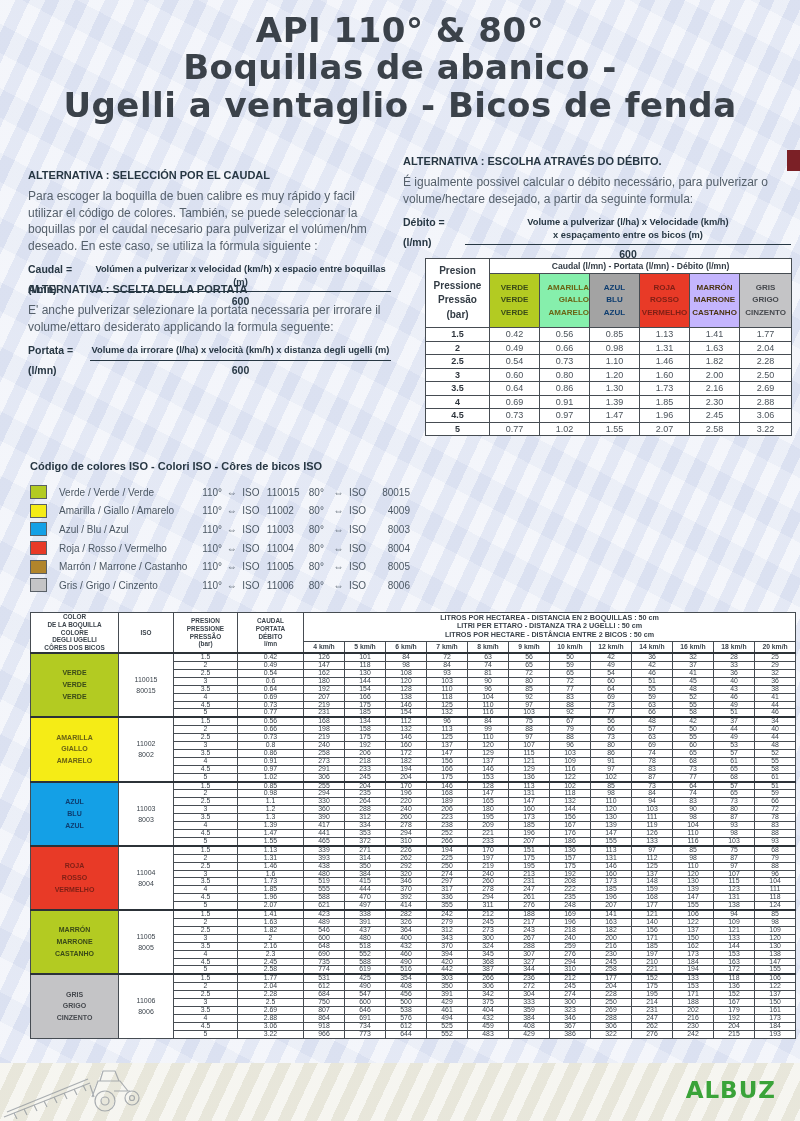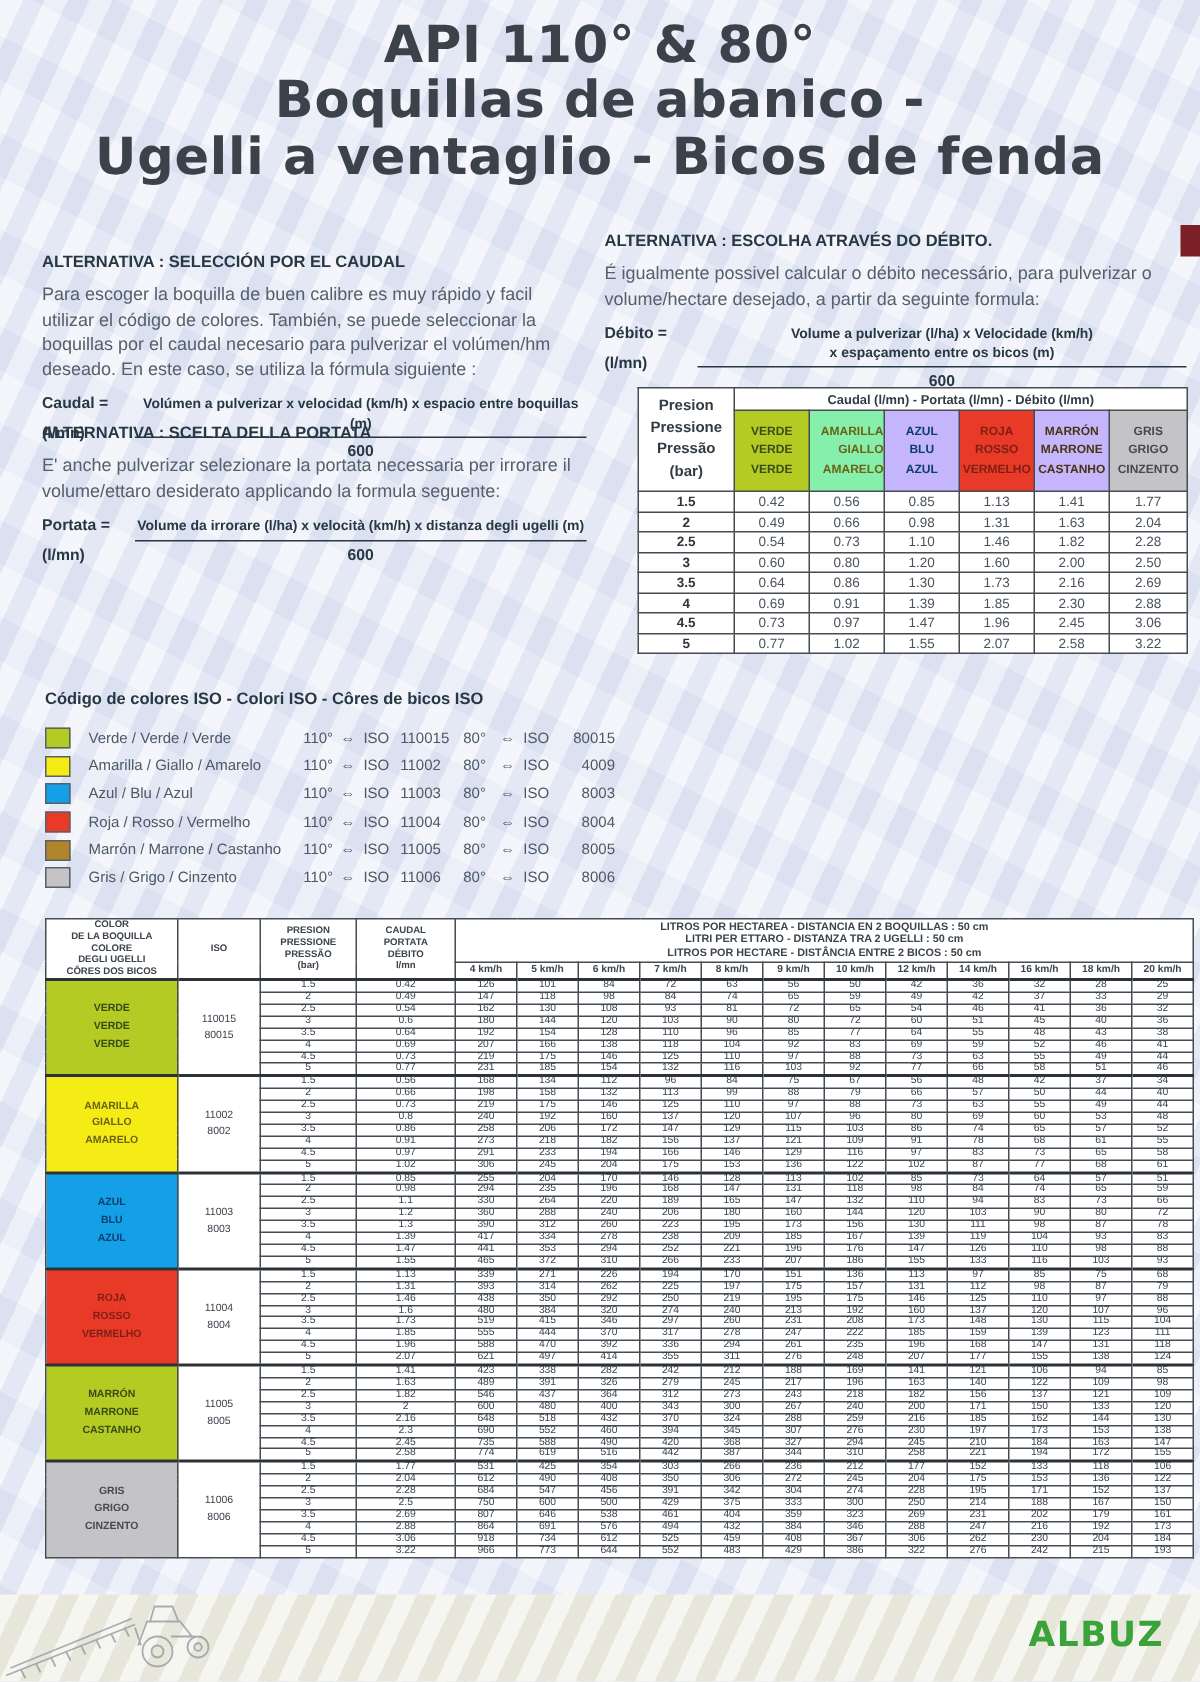--- a/index.html
+++ b/index.html
@@ -145,21 +145,21 @@
 (bar)</th>
         <th class="ft-banner" colspan="6">Caudal (l/mn) - Portata (l/mn) - Débito (l/mn)</th>
       </tr>
       <tr>
         <th class="ft-color" style="background: rgb(179, 203, 34); color: rgb(58, 74, 24);">VERDE
 VERDE
 VERDE</th>
         <th class="ft-color" style="background: #86efac; color: rgb(107, 100, 20); text-align: right;">AMARILLA
 GIALLO
 AMARELO</th>
-        <th class="ft-color" style="background: #c4b5fd; color: rgb(13, 61, 112); margin-top: 25px;">AZUL
+        <th class="ft-color" style="background: #a3a3a3; color: rgb(13, 61, 112); margin-top: 25px;">AZUL
 BLU
 AZUL</th>
         <th class="ft-color" style="background: rgb(232, 58, 39); color: rgb(126, 31, 21);">ROJA
 ROSSO
 VERMELHO</th>
         <th class="ft-color" style="background: #c4b5fd; color: rgb(74, 52, 16);">MARRÓN
 MARRONE
 CASTANHO</th>
         <th class="ft-color" style="background: rgb(196, 196, 198); color: rgb(70, 73, 78);">GRIS
 GRIGO

